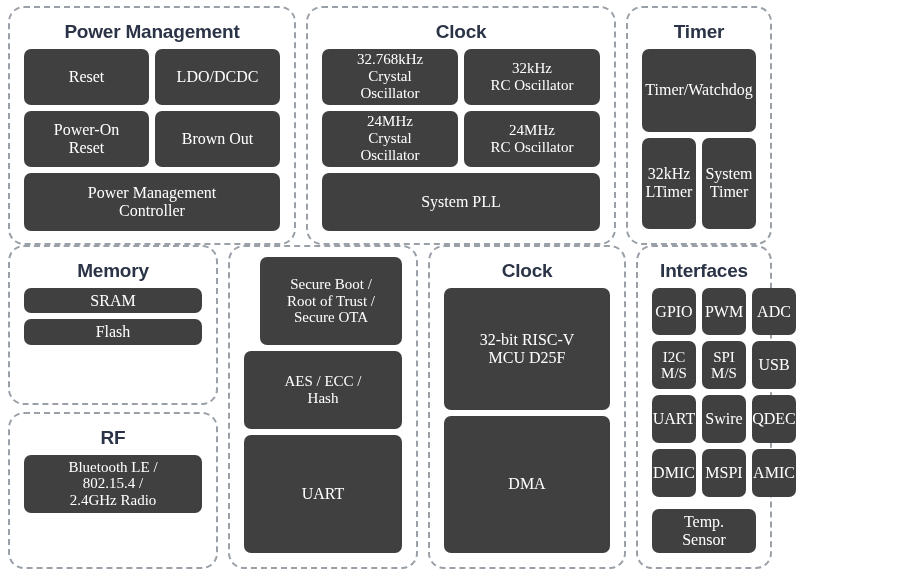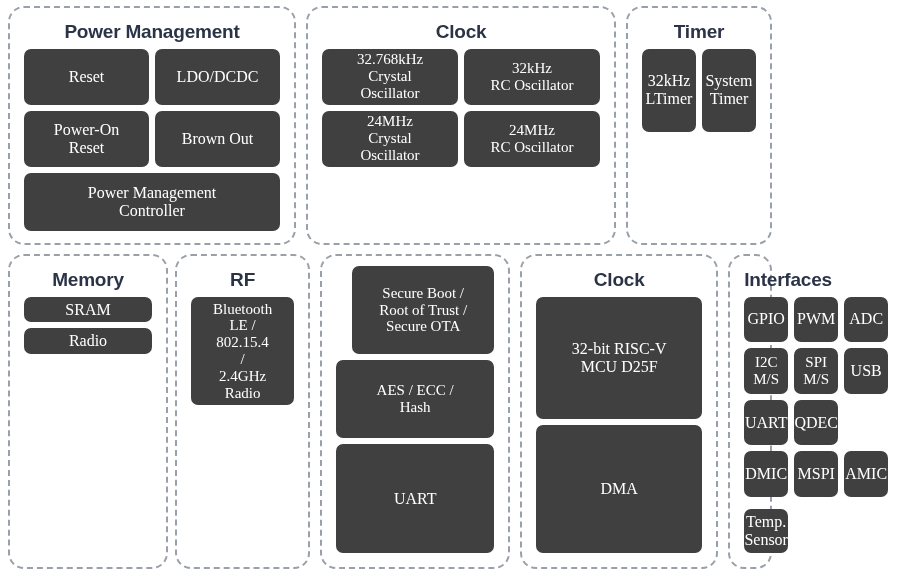--- a/index.html
+++ b/index.html
@@ -14,33 +14,32 @@
     overflow: hidden;
   }
   #diagram {
     position: relative;
     width: 780px;
     height: 577px;
     box-sizing: border-box;
     padding: 6px 8px 8px 8px;
     display: flex;
     flex-direction: column;
-    gap: 9px;
   }
   .row {
     display: flex;
     gap: 10px;
   }
   .row-top { height: 239px; }
   .row-bottom { flex: 1; }
 
   
   .col-stack {
     display: flex;
-    flex-direction: row;
+    flex-direction: column;
     gap: 7px;
   }
 
   
   .group {
     border: 2px dashed #9aa0a8;
     border-radius: 16px;
     box-sizing: border-box;
     padding: 5px;
     background: transparent;
@@ -158,28 +157,34 @@
             <div class="blk sm">32kHz
 RC Oscillator</div>
           </div>
           <div class="brow">
             <div class="blk sm">24MHz
 Crystal
 Oscillator</div>
             <div class="blk sm">24MHz
 RC Oscillator</div>
           </div>
+          <div class="brow">
+            <div class="blk">System PLL</div>
+          </div>
         </div>
       </div>
     </div>
 
     <div class="group g-timer" style="flex:1;">
       <div class="group-inner">
         <div class="group-title">Timer</div>
         <div class="group-body">
+          <div class="brow">
+            <div class="blk">Timer/Watchdog</div>
+          </div>
           <div class="brow">
             <div class="blk">32kHz
 LTimer</div>
             <div class="blk">System
 Timer</div>
           </div>
         </div>
       </div>
     </div>
 
@@ -190,21 +195,21 @@
     <div class="col-stack" style="flex:0 0 210px;">
 
       <div class="group g-memory">
         <div class="group-inner">
           <div class="group-title">Memory</div>
           <div class="group-body">
             <div class="brow">
               <div class="blk">SRAM</div>
             </div>
             <div class="brow">
-              <div class="blk">Radio</div>
+              <div class="blk">Flash</div>
             </div>
           </div>
         </div>
       </div>
 
       <div class="group g-rf">
         <div class="group-inner">
           <div class="group-title">RF</div>
           <div class="group-body">
             <div class="brow">
@@ -263,20 +268,21 @@
           </div>
           <div class="brow">
             <div class="blk sm">I2C
 M/S</div>
             <div class="blk sm">SPI
 M/S</div>
             <div class="blk">USB</div>
           </div>
           <div class="brow">
             <div class="blk">UART</div>
+            <div class="blk">Swire</div>
             <div class="blk">QDEC</div>
           </div>
           <div class="brow">
             <div class="blk">DMIC</div>
             <div class="blk">MSPI</div>
             <div class="blk">AMIC</div>
           </div>
           <div class="brow">
             <div class="blk">Temp. Sensor</div>
           </div>

